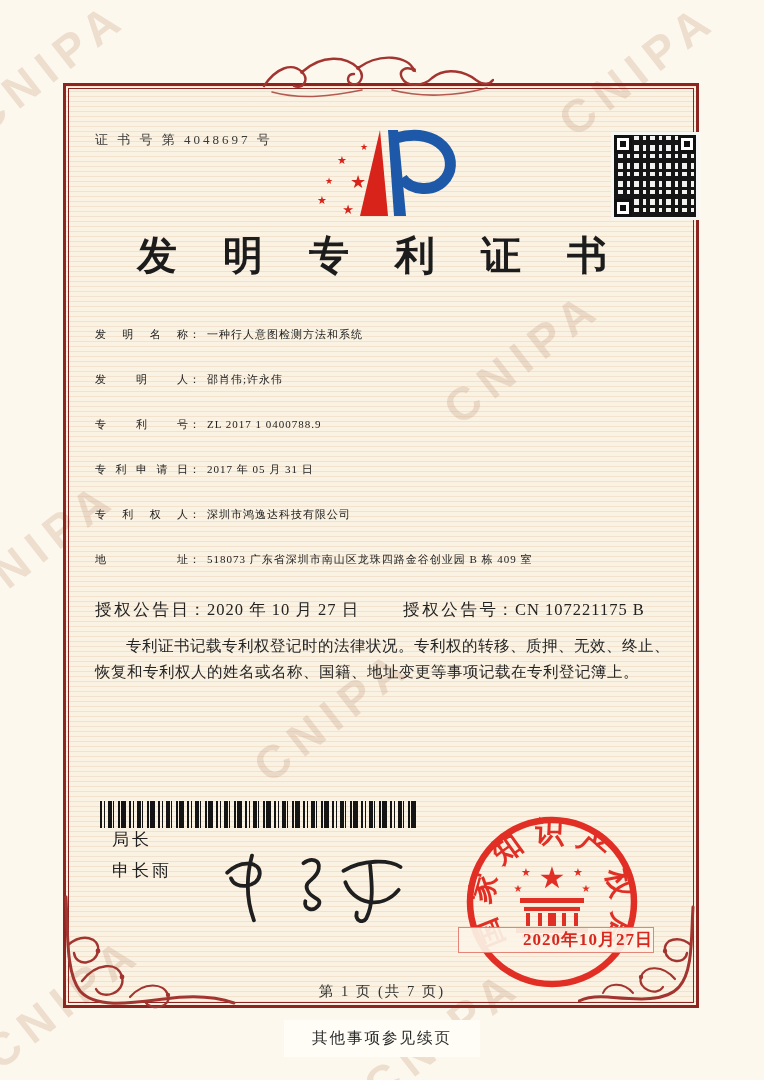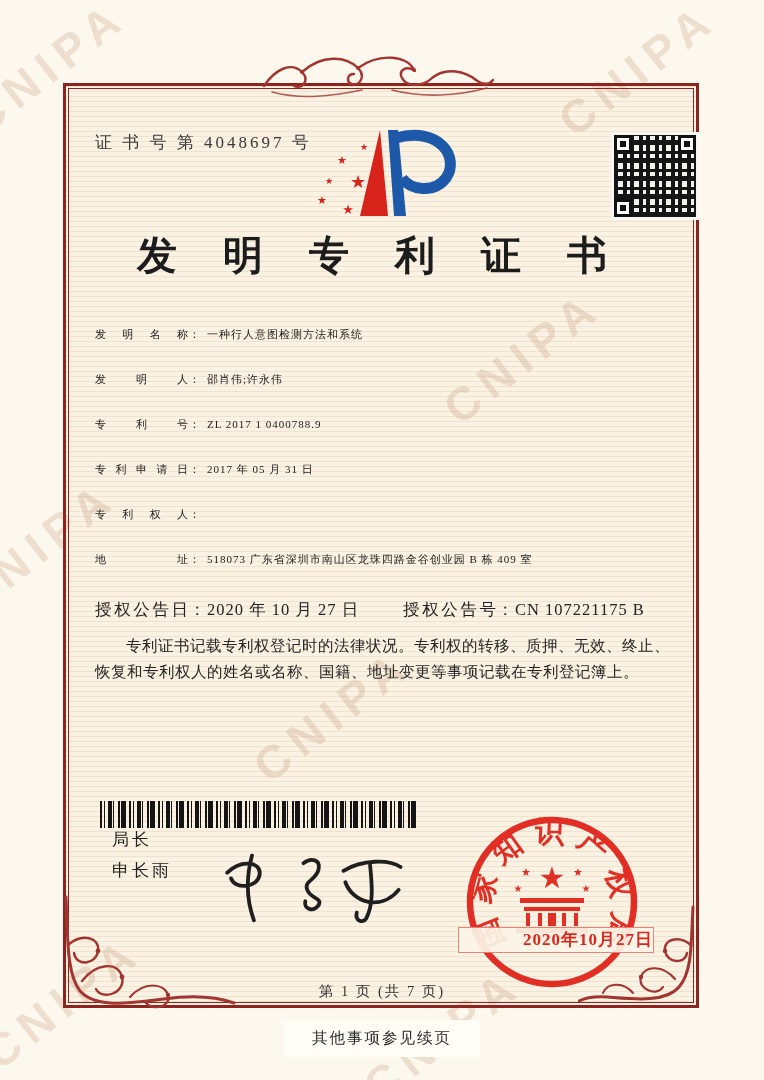--- a/index.html
+++ b/index.html
@@ -13,21 +13,21 @@
   
   .wm{position:absolute;font-family:"Liberation Sans","DejaVu Sans",sans-serif;font-weight:bold;
     font-size:46px;letter-spacing:9px;color:rgba(197,156,127,0.28);transform:rotate(-38deg);white-space:nowrap;}
 
   
   .frame{position:absolute;left:63px;top:83px;width:636px;height:925px;border:3px solid #8e2420;box-sizing:border-box;}
   .frame::after{content:"";position:absolute;inset:2px;border:1px solid #8e2420;}
 
   .orn{position:absolute;}
 
-  .cert-no{position:absolute;left:95px;top:131px;font-size:17px;letter-spacing:3px;color:#3a3a3a;}
+  .cert-no{position:absolute;left:95px;top:131px;font-size:13px;letter-spacing:3px;color:#3a3a3a;}
 
   .logo{position:absolute;left:298px;top:124px;width:180px;height:100px;}
   .qr{position:absolute;left:611px;top:132px;width:88px;height:88px;background:#f6f6f4;padding:3px;box-sizing:border-box;}
   .qr-pattern{position:relative;width:100%;height:100%;
     background-image:
       repeating-linear-gradient(0deg,#151515 0 5px,transparent 5px 9px,#151515 9px 12px,transparent 12px 18px),
       repeating-linear-gradient(90deg,#151515 0 4px,transparent 4px 9px,#151515 9px 13px,transparent 13px 16px);
     background-color:#f2f2f0;}
   .finder{position:absolute;width:18px;height:18px;border:3px solid #111;background:#fff;box-sizing:border-box;}
   .finder::after{content:"";position:absolute;left:3px;top:3px;width:6px;height:6px;background:#111;}
@@ -167,20 +167,21 @@
     <span class="row-value">ZL 2017 1 0400788.9</span>
   </div>
   <div class="row" style="top:457px">
     <span class="row-label">专利申请日</span>
     <span class="row-colon">：</span>
     <span class="row-value">2017 年 05 月 31 日</span>
   </div>
   <div class="row" style="top:502px">
     <span class="row-label">专利权人</span>
     <span class="row-colon">：</span>
+    <span class="row-value">深圳市鸿逸达科技有限公司</span>
   </div>
   <div class="row" style="top:547px">
     <span class="row-label">地址</span>
     <span class="row-colon">：</span>
     <span class="row-value">518073 广东省深圳市南山区龙珠四路金谷创业园 B 栋 409 室</span>
   </div>
 
   <div class="grant">
     <span class="pair p1">
       <span class="row-label">授权公告日</span>

